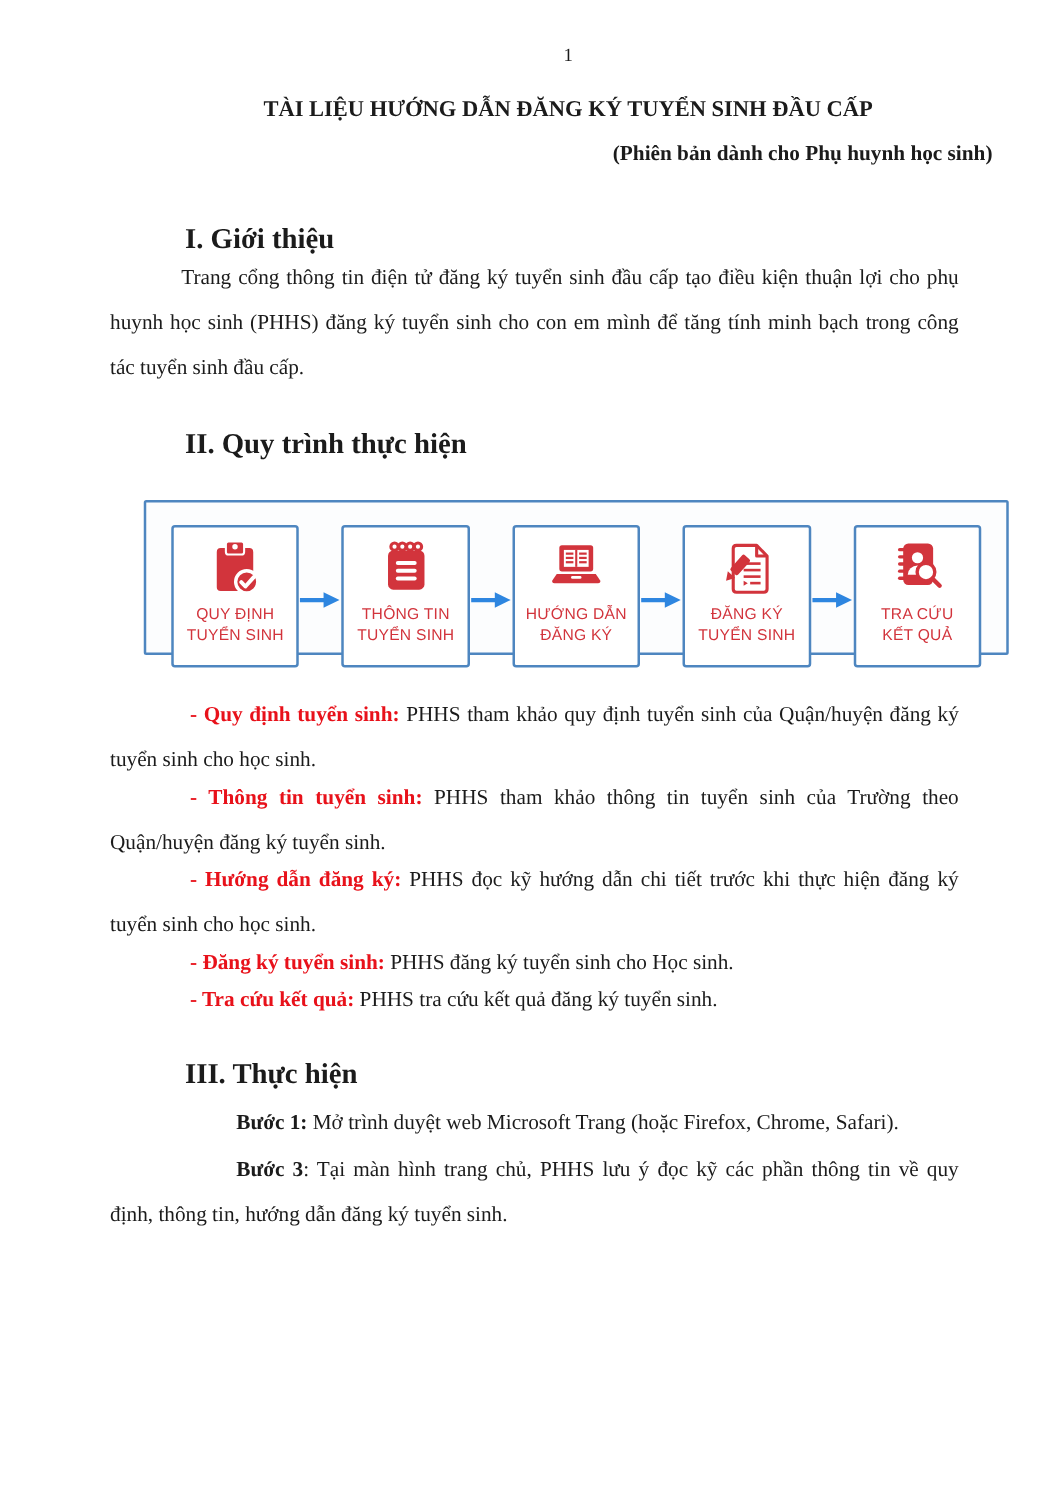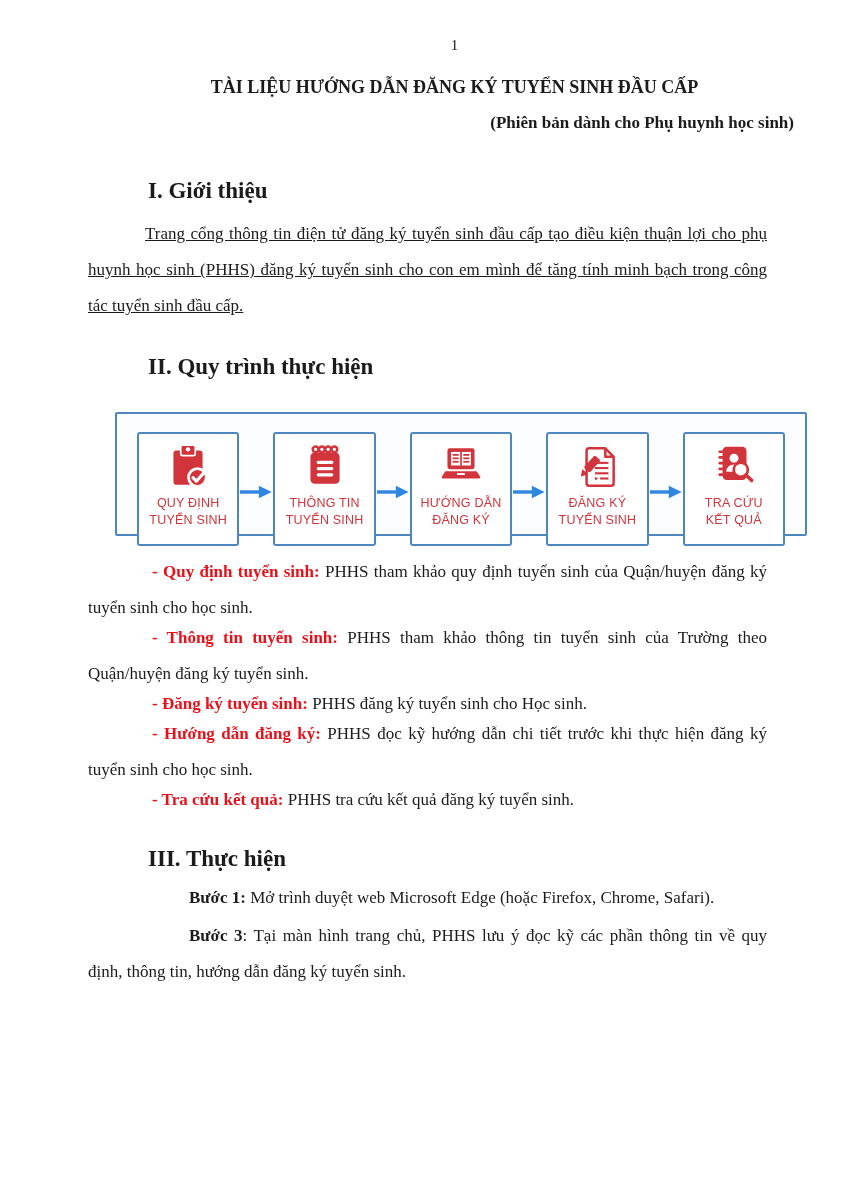--- a/index.html
+++ b/index.html
@@ -30,22 +30,22 @@
     margin-left: 60px;
   }
   .h1-intro { margin-top: 46px; }
   .h2-process { margin-top: 32px; }
   .h3-exec { margin-top: 30px; }
   .para {
     font-size: 17px; line-height: 36px;
     text-align: justify;
     text-indent: 57px;
   }
-  .intro-para { margin-top: 14px; text-decoration: underline; }
-  .bullets { margin-top: 18px; }
+  .intro-para { margin-top: 2px; }
+  .bullets { margin-top: 30px; }
   .bullet { margin-bottom: -6px; text-indent: 64px; }
   .bullet:last-child { margin-bottom: 0; }
   .red-bold { color: var(--accent-red); font-weight: bold; }
   .bold { font-weight: bold; margin-left: 44px; }
   .exec-steps .para.step1 { margin-top: 10px; }
   .exec-steps .para.step2 { margin-top: 12px; }
   .exec-steps .para.step3 { margin-top: 2px; }
 
   
   .flow-diagram {
@@ -237,25 +237,25 @@
         <span>TRA CỨU</span><br>
         <span>KẾT QUẢ</span>
       </span>
     </div>
 
   </div>
 
   <div class="bullets">
     <p class="para bullet"><span class="red-bold">- Quy định tuyển sinh:</span><span> PHHS tham khảo quy định tuyển sinh của Quận/huyện đăng ký tuyển sinh cho học sinh.</span></p>
     <p class="para bullet"><span class="red-bold">- Thông tin tuyển sinh:</span><span> PHHS tham khảo thông tin tuyển sinh của Trường theo Quận/huyện đăng ký tuyển sinh.</span></p>
+    <p class="para bullet"><span class="red-bold">- Hướng dẫn đăng ký:</span><span> PHHS đọc kỹ hướng dẫn chi tiết trước khi thực hiện đăng ký tuyển sinh cho học sinh.</span></p>
     <p class="para bullet"><span class="red-bold">- Đăng ký tuyển sinh:</span><span> PHHS đăng ký tuyển sinh cho Học sinh.</span></p>
-    <p class="para bullet"><span class="red-bold">- Hướng dẫn đăng ký:</span><span> PHHS đọc kỹ hướng dẫn chi tiết trước khi thực hiện đăng ký tuyển sinh cho học sinh.</span></p>
     <p class="para bullet"><span class="red-bold">- Tra cứu kết quả:</span><span> PHHS tra cứu kết quả đăng ký tuyển sinh.</span></p>
   </div>
 
   <div class="sec-heading h3-exec">III. Thực hiện</div>
 
   <div class="exec-steps">
-    <p class="para step1"><span class="bold">Bước 1:</span><span> Mở trình duyệt web Microsoft Edge (hoặc Firefox, Chrome, Safari).</span></p>
+    <p class="para step1"><span class="bold">Bước 1:</span><span> Mở trình duyệt web Microsoft Trang (hoặc Firefox, Chrome, Safari).</span></p>
     <p class="para step3"><span class="bold">Bước 3</span><span>: Tại màn hình trang chủ, PHHS lưu ý đọc kỹ các phần thông tin về quy định, thông tin, hướng dẫn đăng ký tuyển sinh.</span></p>
   </div>
 
 </div>
 
 </body></html>

